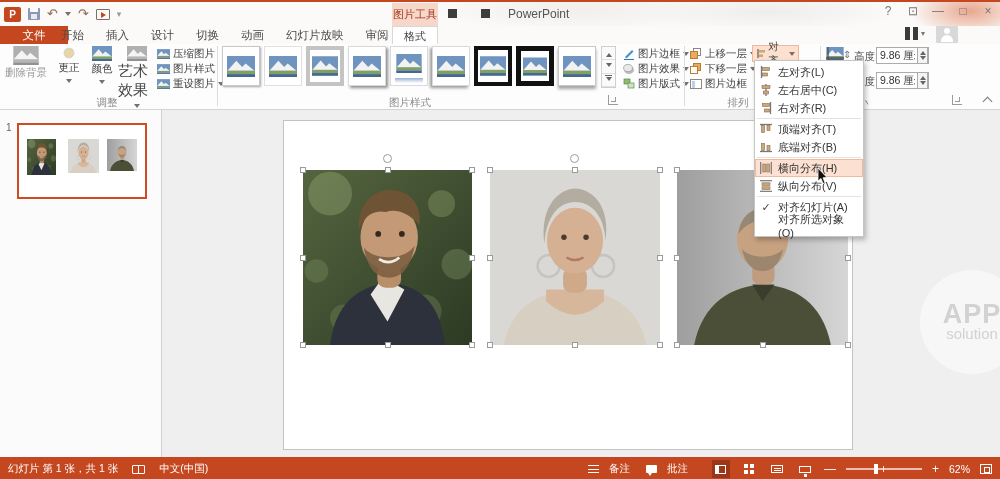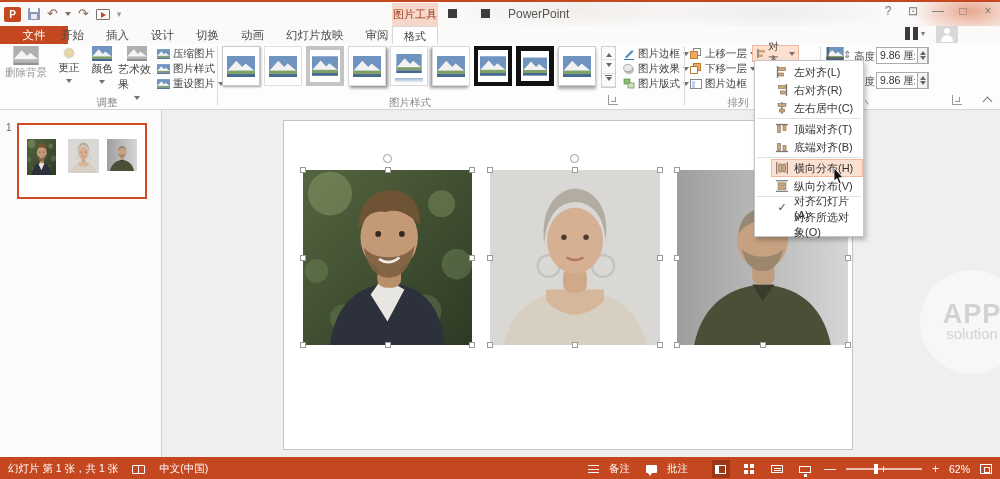--- a/index.html
+++ b/index.html
@@ -84,21 +84,21 @@
 .lay i{position:absolute;width:8px;height:8px;border:1px solid #888;background:#fff;display:block;}
 .lay .back{left:3px;top:0;}
 .lay .front{left:0;top:3px;background:#eda960;border-color:#b97c33;}
 .lay.snd .front{background:#fff;}
 .lay.snd .back{background:#eda960;border-color:#b97c33;}
 .pane{width:12px;height:10px;border:1px solid #888;background:#fff;position:relative;}
 .pane:after{content:"";position:absolute;left:1px;top:1px;width:3px;height:7px;background:#bcd0e8;}
 
 
 .menu{position:absolute;left:754px;top:58px;width:110px;background:#fff;border:1px solid #c6c6c6;box-shadow:2px 3px 5px rgba(0,0,0,.25);z-index:50;padding:2px 0;}
-.mi{height:18px;display:flex;align-items:center;gap:5px;padding:0 4px 0 4px;font-size:11px;color:#333;position:relative;margin-left:16px;}
+.mi{height:18px;display:flex;align-items:center;gap:5px;padding:0 4px 0 4px;font-size:11px;color:#333;position:relative;}
 .mi .ic{width:14px;height:13px;display:flex;align-items:center;justify-content:center;flex:none;}
 .mi.hl{background:#fce0d2;box-shadow:inset 0 0 0 1px #f0b99d;}
 .msep{height:1px;background:#e2e2e2;margin:1px 2px;}
 .chk{font-size:11px;color:#444;width:14px;text-align:center;flex:none;}
 .cursor{position:absolute;left:62px;top:9px;z-index:60;}
 
 
 .mainarea{position:absolute;left:0;top:108px;width:1000px;height:347px;background:#efefef;}
 .thumbpane{position:absolute;left:0;top:0;width:162px;height:347px;background:#fbfbfb;border-right:1px solid #d0d0d0;}
 .slidenum{position:absolute;left:6px;top:12px;font-size:10px;color:#666;}
@@ -271,21 +271,21 @@
     <svg class="picico" width="20" height="15">
           <use href="#pic"></use>
         </svg>
     <span class="lbl">颜色</span>
     <span class="car"></span>
   </div>
   <div class="bigbtn" style="left:118px;width:38px">
     <svg class="picico gray" width="20" height="15">
           <use href="#pic"></use>
         </svg>
-    <span class="lbl" style="font-size:11px">艺术效果</span>
+    <span class="lbl" style="font-size:15px">艺术效果</span>
     <span class="car"></span>
   </div>
   <div class="smbtn" style="left:157px;top:3px">
     <svg class="picico" width="13" height="10">
           <use href="#pic"></use>
         </svg>
     <span>压缩图片</span>
   </div>
   <div class="smbtn" style="left:157px;top:18px">
     <svg class="picico" width="13" height="10">
@@ -453,36 +453,36 @@
             <line x1="1.5" y1="0" x2="1.5" y2="12" stroke="#777" stroke-width="1.3"></line>
             <rect x="2.5" y="1.5" width="7" height="3" fill="#c9a87c" stroke="#8a6a50" stroke-width=".6"></rect>
             <rect x="2.5" y="7" width="5" height="3" fill="#c9a87c" stroke="#8a6a50" stroke-width=".6"></rect>
           </svg>
         </span>
     <span>左对齐(L)</span>
   </div>
   <div class="mi">
     <span class="ic">
           <svg width="12" height="12">
+            <line x1="6" y1="0" x2="6" y2="12" stroke="#777" stroke-width="1.3"></line>
+            <rect x="2" y="1.5" width="8" height="3" fill="#c9a87c" stroke="#8a6a50" stroke-width=".6"></rect>
+            <rect x="3.5" y="7" width="5" height="3" fill="#c9a87c" stroke="#8a6a50" stroke-width=".6"></rect>
+          </svg>
+        </span>
+    <span>左右居中(C)</span>
+  </div>
+  <div class="mi">
+    <span class="ic">
+          <svg width="12" height="12">
             <line x1="10.5" y1="0" x2="10.5" y2="12" stroke="#777" stroke-width="1.3"></line>
             <rect x="2.5" y="1.5" width="7" height="3" fill="#c9a87c" stroke="#8a6a50" stroke-width=".6"></rect>
             <rect x="4.5" y="7" width="5" height="3" fill="#c9a87c" stroke="#8a6a50" stroke-width=".6"></rect>
           </svg>
         </span>
     <span>右对齐(R)</span>
-  </div>
-  <div class="mi">
-    <span class="ic">
-          <svg width="12" height="12">
-            <line x1="6" y1="0" x2="6" y2="12" stroke="#777" stroke-width="1.3"></line>
-            <rect x="2" y="1.5" width="8" height="3" fill="#c9a87c" stroke="#8a6a50" stroke-width=".6"></rect>
-            <rect x="3.5" y="7" width="5" height="3" fill="#c9a87c" stroke="#8a6a50" stroke-width=".6"></rect>
-          </svg>
-        </span>
-    <span>左右居中(C)</span>
   </div>
   <div class="msep"></div>
   <div class="mi">
     <span class="ic">
           <svg width="12" height="12">
             <line x1="0" y1="1.5" x2="12" y2="1.5" stroke="#777" stroke-width="1.3"></line>
             <rect x="1.5" y="2.5" width="3" height="7" fill="#c9a87c" stroke="#8a6a50" stroke-width=".6"></rect>
             <rect x="7" y="2.5" width="3" height="5" fill="#c9a87c" stroke="#8a6a50" stroke-width=".6"></rect>
           </svg>
         </span>

